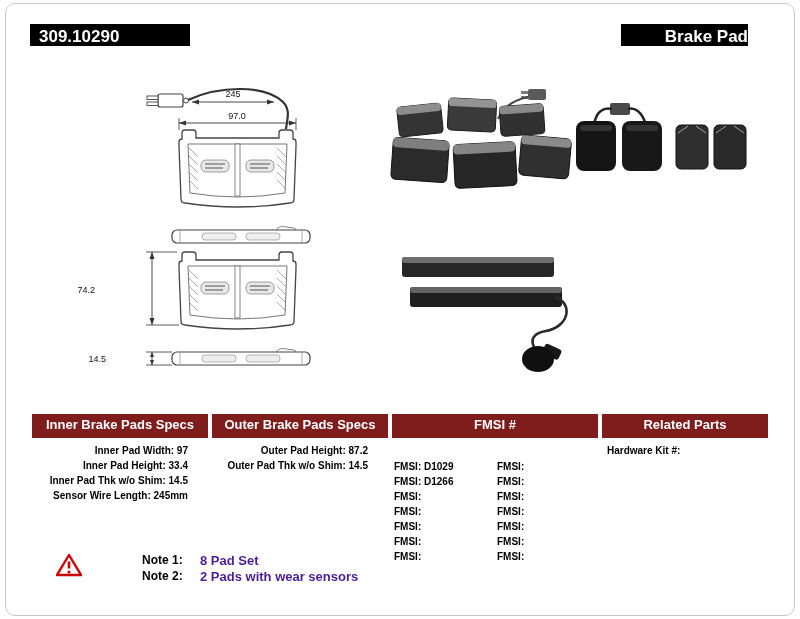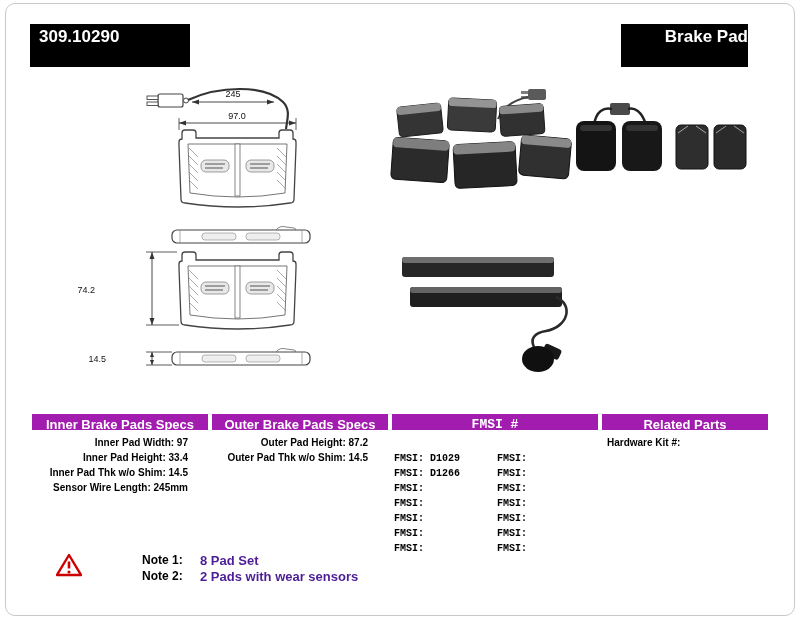--- a/index.html
+++ b/index.html
@@ -3,35 +3,35 @@
 <meta charset="utf-8">
 <style>
   html,body{margin:0;padding:0;}
   body{
     width:800px;height:619px;position:relative;overflow:hidden;background:#fff;
     font-family:"Liberation Sans","DejaVu Sans",sans-serif;color:#000;
   }
   .page{position:absolute;inset:0;}
   .frame{position:absolute;left:5px;top:3px;width:788px;height:611px;
     border:1px solid #c9c9c9;border-radius:10px;}
-  .banner{position:absolute;top:24px;height:43px;background:#000;color:#fff;
+  .banner{position:absolute;top:24px;height:22px;background:#000;color:#fff;
     font-weight:700;font-size:17px;line-height:25px;}
   .banner.left{left:30px;width:151px;padding-left:9px;}
   .banner.right{left:621px;width:127px;text-align:right;padding-right:0;}
   svg.drawings{position:absolute;left:40px;top:72px;}
   svg.photos{position:absolute;left:390px;top:75px;}
   .col{position:absolute;top:414px;}
-  .col-hdr{background:#a21caf;color:#fff;font-weight:700;font-size:13px;
-    text-align:center;height:16px;line-height:21px;}
+  .col-hdr{background:#7f1d1d;color:#fff;font-weight:700;font-size:13px;
+    text-align:center;height:24px;line-height:21px;}
   .rows{padding-top:5px;}
   .srow{font-size:10px;font-weight:700;line-height:15px;text-align:right;
     padding-right:20px;white-space:nowrap;}
   .col-inner{left:32px;width:176px;}
   .col-outer{left:212px;width:176px;}
-  .col-fmsi{left:392px;width:206px;font-family:Liberation Mono, monospace;}
+  .col-fmsi{left:392px;width:206px;}
   .col-related{left:602px;width:166px;}
   .fmsi-rows{display:flex;padding-top:21px;justify-content:flex-end;}
   .fmsi-sub{width:50%;}
   .frow{font-size:10px;font-weight:700;line-height:15px;text-align:left;
     padding-left:2px;white-space:nowrap;}
   .rrow{font-size:10px;font-weight:700;line-height:15px;padding-left:5px;
     text-align:left;}
   .notes{position:absolute;left:56px;top:552px;display:flex;align-items:flex-start;}
   .tri{margin-right:16px;margin-top:1px;}
   .note-line{display:flex;height:16px;align-items:center;}

